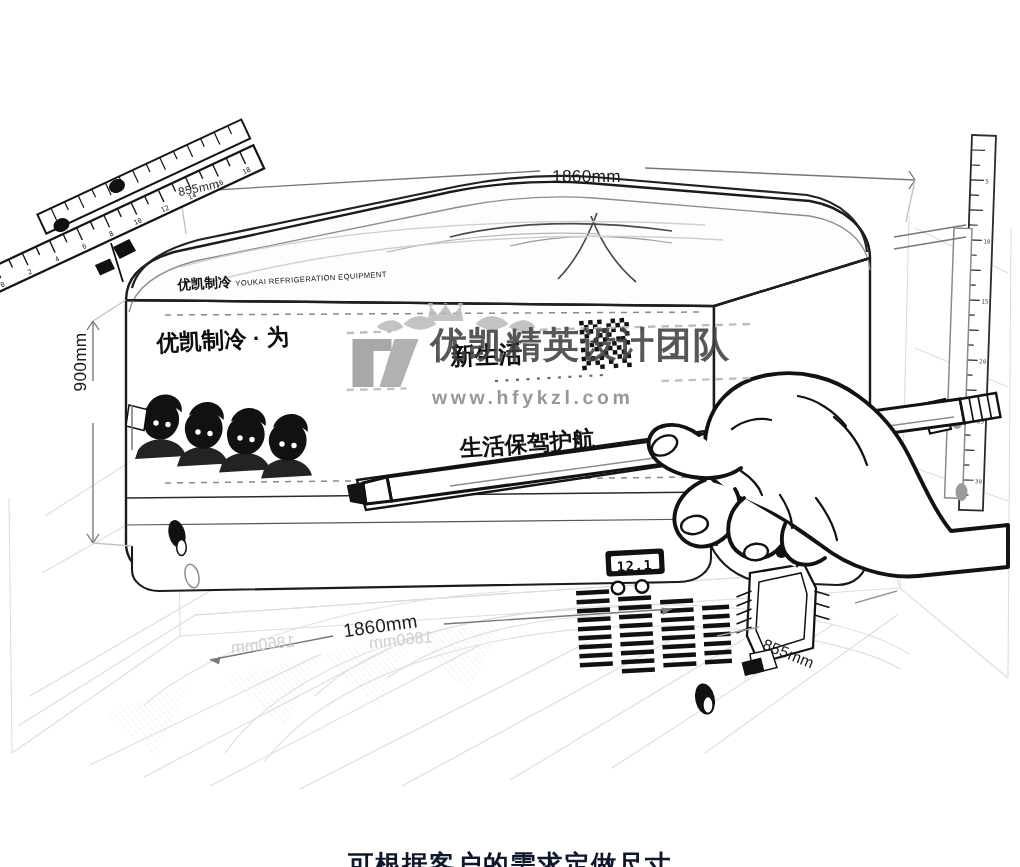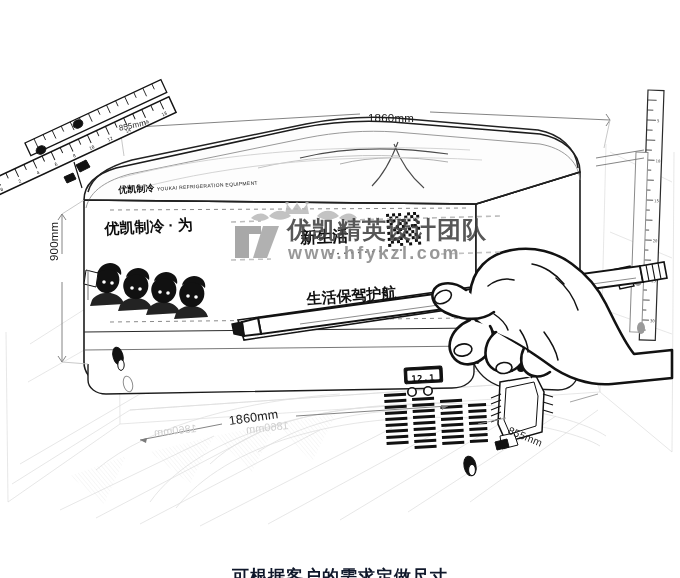--- a/index.html
+++ b/index.html
@@ -83,22 +83,22 @@
   #watermark{
     position:absolute;left:231px;top:170px;width:270px;height:62px;
     pointer-events:none;
   }
   .wm-text{
     position:absolute;left:56px;top:12px;
     font-size:24px;font-weight:bold;color:#404040;
     letter-spacing:1px;white-space:nowrap;opacity:.88;
   }
   .wm-url{
-    position:absolute;left:57px;top:41px;
-    font-size:18px;font-weight:bold;color:#8d8d8d;
+    position:absolute;left:57px;top:55px;
+    font-size:13px;font-weight:bold;color:#8d8d8d;
     letter-spacing:2.4px;white-space:nowrap;opacity:.9;
   }
 
   
   #caption{
     position:absolute;left:0;top:533px;width:680px;
     text-align:center;
     font-size:17px;font-weight:bold;
     letter-spacing:1px;
     color:#0f172a;

